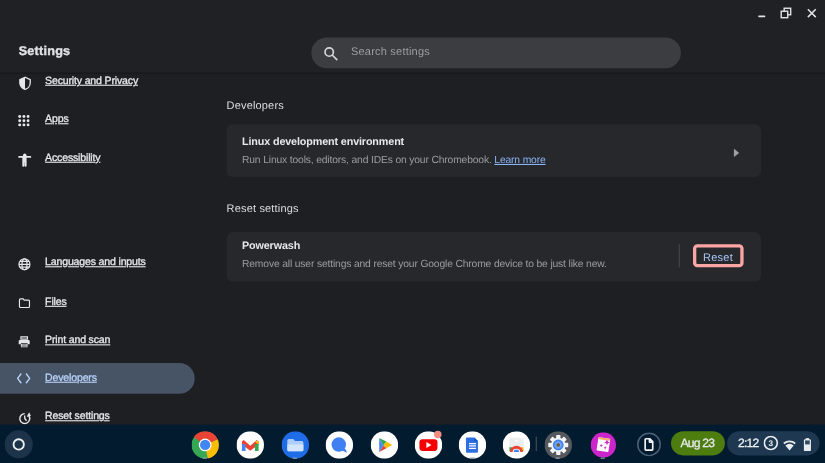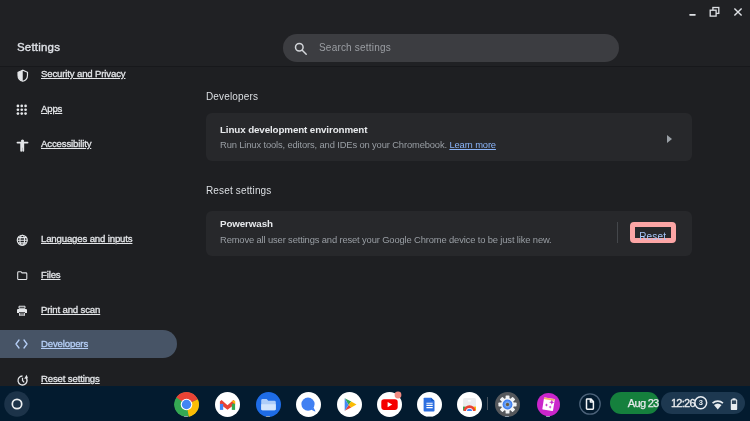--- a/index.html
+++ b/index.html
@@ -2,44 +2,44 @@
 <html><head>
 <meta charset="utf-8">
 <style>
   * { margin:0; padding:0; box-sizing:border-box; }
   html,body { width:750px; height:421px; overflow:hidden; background:#202124;
     font-family:"Liberation Sans", sans-serif; }
   .abs { position:absolute; }
   #win { position:relative; width:750px; height:421px; background:#202124; }
   #contentbg { left:0; top:67px; width:750px; height:319px; background:#1e1f22; }
   #divider { left:0; top:66px; width:750px; height:1px; background:#17181b; }
-  #title { left:17px; top:41px; font-size:11.5px; font-weight:400; color:#dee1e6; letter-spacing:0.2px; -webkit-text-stroke:0.35px #dee1e6; }
+  #title { left:17px; top:41px; font-size:11.5px; font-weight:700; color:#dee1e6; letter-spacing:0.2px; -webkit-text-stroke:0.35px #dee1e6; }
   #search { left:283px; top:34px; width:336px; height:28px; border-radius:14px; background:#3c3d41; }
   #search span { position:absolute; left:36px; top:8px; font-size:10px; color:#9b9ea3; letter-spacing:0.2px; }
   
   .nav { left:0; width:190px; height:24px; }
   .nav svg { position:absolute; left:15.5px; top:50%; margin-top:-5.5px; }
   #nav-dev svg { left:14.5px; }
   .nav span { position:absolute; left:41px; top:50%; margin-top:-6px; font-size:9.6px; font-weight:500; color:#e4e6e9; letter-spacing:-0.15px; line-height:12px;text-decoration:underline; -webkit-text-stroke:0.3px #e4e6e9; }
   #selpill { left:0; top:330px; width:177px; height:27.5px; background:#475466; border-radius:0 14px 14px 0; }
   .sel span { color:#b6cff7 !important; -webkit-text-stroke:0.3px #b6cff7 !important; }
   
   .h2 { font-size:10px; color:#dcdfe3; letter-spacing:0.15px; }
   .card { background:#27282b; border-radius:6px; }
   .ct { font-size:9.8px; color:#e7e9ec; letter-spacing:-0.12px;font-weight:bold; }
   .cs { font-size:9.4px; color:#999ea4; letter-spacing:-0.14px; }
   .lnk { color:#8ab4f8; text-decoration:underline;text-align:right; }
-  #resetbtn { left:629.5px; top:221.5px; width:46.5px; height:21.5px; border:5px solid #fca5a5; border-radius:4px;
+  #resetbtn { left:629.5px; top:221.5px; width:46.5px; height:21.5px; border:3px solid #fca5a5; border-radius:4px;
     font-size:10px; font-weight:500; color:#a8c7fa; text-align:center; line-height:20px; letter-spacing:0.2px; }
   #vsep { left:616.5px; top:221.5px; width:1px; height:21.5px; background:#44474b; }
   
   #shelf { left:0; top:386px; width:750px; height:35px; background:#031b2f; }
   .dot { position:absolute; width:4.5px; height:1.7px; border-radius:1px; background:#93a1ad; top:29.5px; }
-  #augpill { left:609.5px; top:5.5px; width:49px; height:22.5px; border-radius:11.5px; background:#15803d;
-    color:#e8eaed; font-size:11px; text-align:right; line-height:22.5px; letter-spacing:-0.7px; -webkit-text-stroke:0.25px #e8eaed; }
+  #augpill { left:609.5px; top:5.5px; width:49px; height:22.5px; border-radius:11.5px; background:#4d7c0f;
+    color:#e8eaed; font-size:11px; text-align:center; line-height:22.5px; letter-spacing:-0.7px; -webkit-text-stroke:0.25px #e8eaed; }
   #statuspill { left:660.5px; top:5.5px; width:84px; height:22.5px; border-radius:11.5px; background:#1d3850; }
   #clock { position:absolute; left:10.5px; top:5.2px; font-size:11px; color:#eceef0; letter-spacing:-0.75px; -webkit-text-stroke:0.3px #eceef0; }
 </style>
 </head>
 <body>
 <div id="win">
   <div class="abs" id="contentbg"></div>
   <div class="abs" id="divider"></div>
 
   <svg class="abs" style="left:683px;top:4px" width="64" height="17" viewBox="0 0 64 17">
@@ -273,21 +273,21 @@
       <path d="M14.3 13.6 l0.5 1.2 1.2 0.5 -1.2 0.5 -0.5 1.2 -0.5 -1.2 -1.2 -0.5 1.2 -0.5 z" fill="#c92bc9"></path>
     </svg>
     <div class="dot" style="left:545.7px"></div>
 
     <svg class="abs" style="left:578.5px;top:6.5px" width="22" height="22" viewBox="0 0 22 22">
       <circle cx="11" cy="11" r="10.2" fill="none" stroke="#4d637a" stroke-width="1.3"></circle>
       <path d="M8.2 5.9 h3.6 l2.6 2.6 v7 a0.7 0.7 0 0 1 -0.7 0.7 h-5.5 a0.7 0.7 0 0 1 -0.7-0.7 v-8.9 a0.7 0.7 0 0 1 0.7-0.7 z M11.4 6.3 v2.6 h2.6" fill="none" stroke="#f2f4f6" stroke-width="1.5" stroke-linejoin="round"></path>
     </svg>
     <div class="abs" id="augpill">Aug 23</div>
     <div class="abs" id="statuspill">
-      <span id="clock">12:26</span>
+      <span id="clock">2:12</span>
       <svg class="abs" style="left:33.5px;top:4.6px" width="13.5" height="13.5" viewBox="0 0 13.5 13.5">
         <circle cx="6.75" cy="6.75" r="5.9" fill="none" stroke="#e9edf2" stroke-width="1.5"></circle>
         <text x="6.75" y="9.45" font-size="7.5" font-weight="bold" fill="#e9edf2" text-anchor="middle" font-family="Liberation Sans">3</text>
       </svg>
       <svg class="abs" style="left:50px;top:7.2px" width="13.5" height="11" viewBox="0 0 13.5 11">
         <path d="M6.75 10.5 L2.95 6 A5.9 5.9 0 0 1 10.55 6 Z" fill="#e8ecef"></path>
         <path d="M1.55 4.1 A8.1 8.1 0 0 1 11.95 4.1" fill="none" stroke="#e8ecef" stroke-width="1.7"></path>
       </svg>
       <svg class="abs" style="left:69.8px;top:6.3px" width="8" height="12.5" viewBox="0 0 8 12.5">
         <rect x="2.5" y="0.3" width="3" height="2" fill="#e8ecef"></rect>

